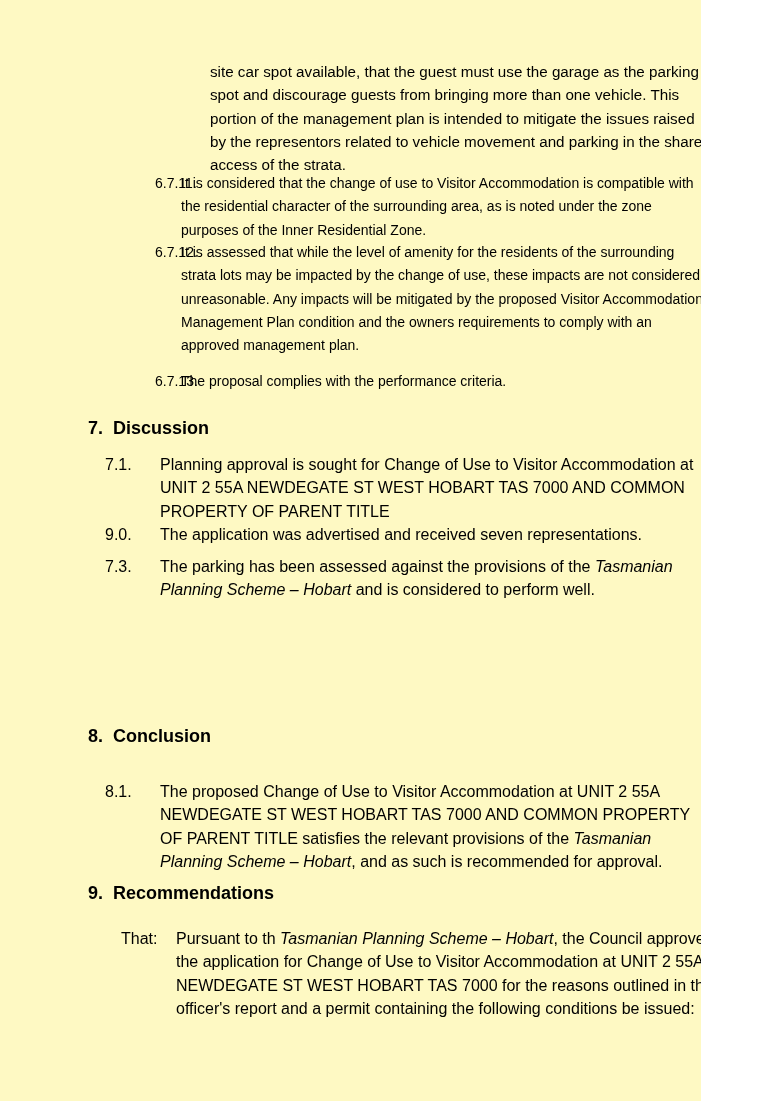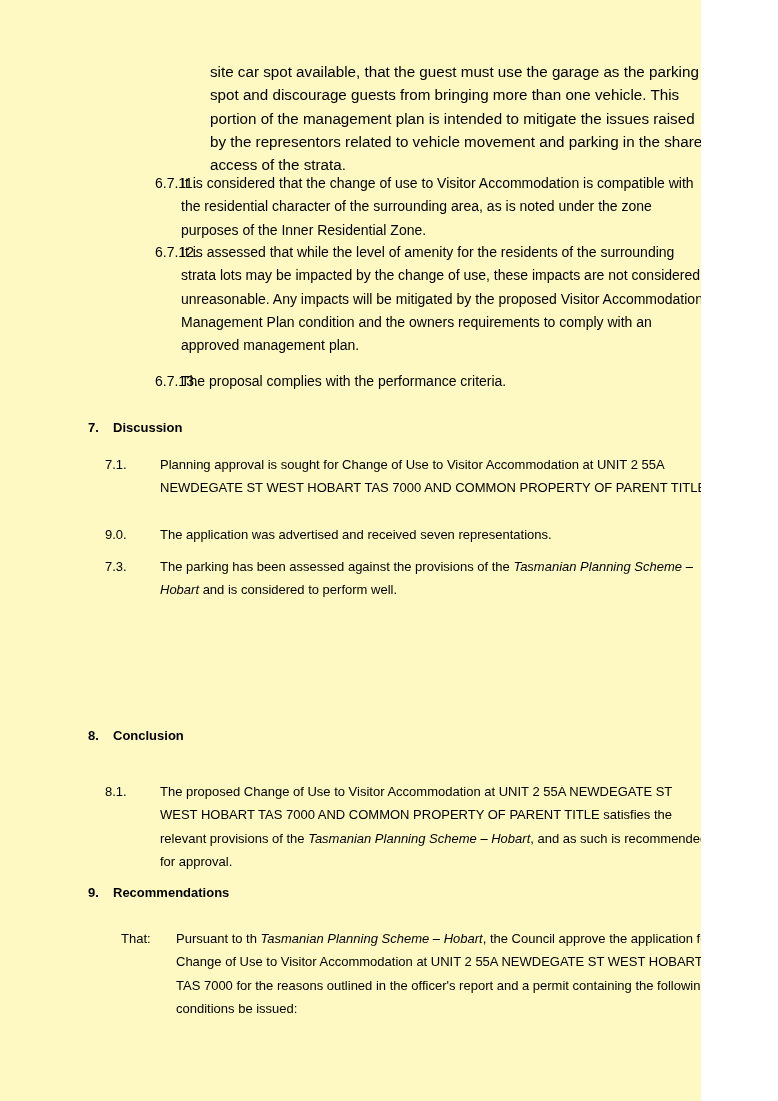--- a/index.html
+++ b/index.html
@@ -51,36 +51,36 @@
   }
   .item-deep .bdy {
     margin-left: 26px;
     display: block;
   }
 
   
   .section-head {
     position: absolute;
     left: 88px;
-    font-size: 13px;
+    font-size: 18px;
     font-weight: bold;
     line-height: 20px;
     white-space: nowrap;
   }
   .section-head .num {
     display: inline-block;
     width: 25px;
   }
 
   
   .item-two {
     position: absolute;
     left: 105px;
     width: 607px;
-    font-size: 13px;
+    font-size: 16px;
     line-height: 23.3px;
   }
   .item-two .lbl {
     position: absolute;
     left: 0;
     top: 0;
     width: 55px;
     text-align: left;
     white-space: nowrap;
   }

